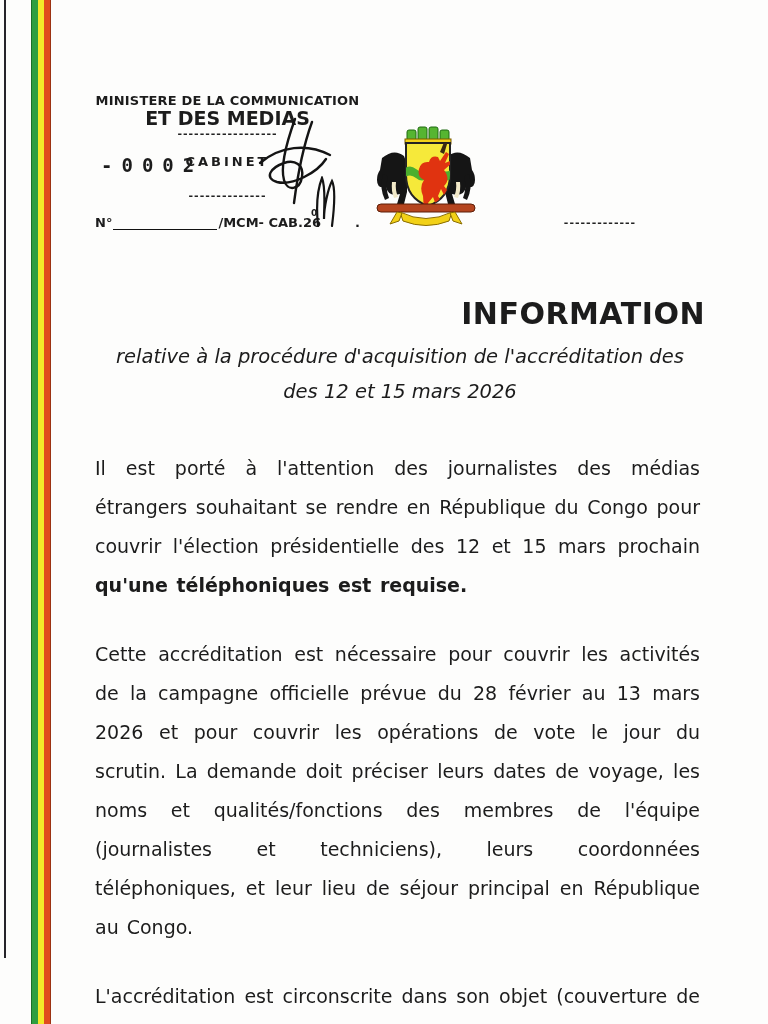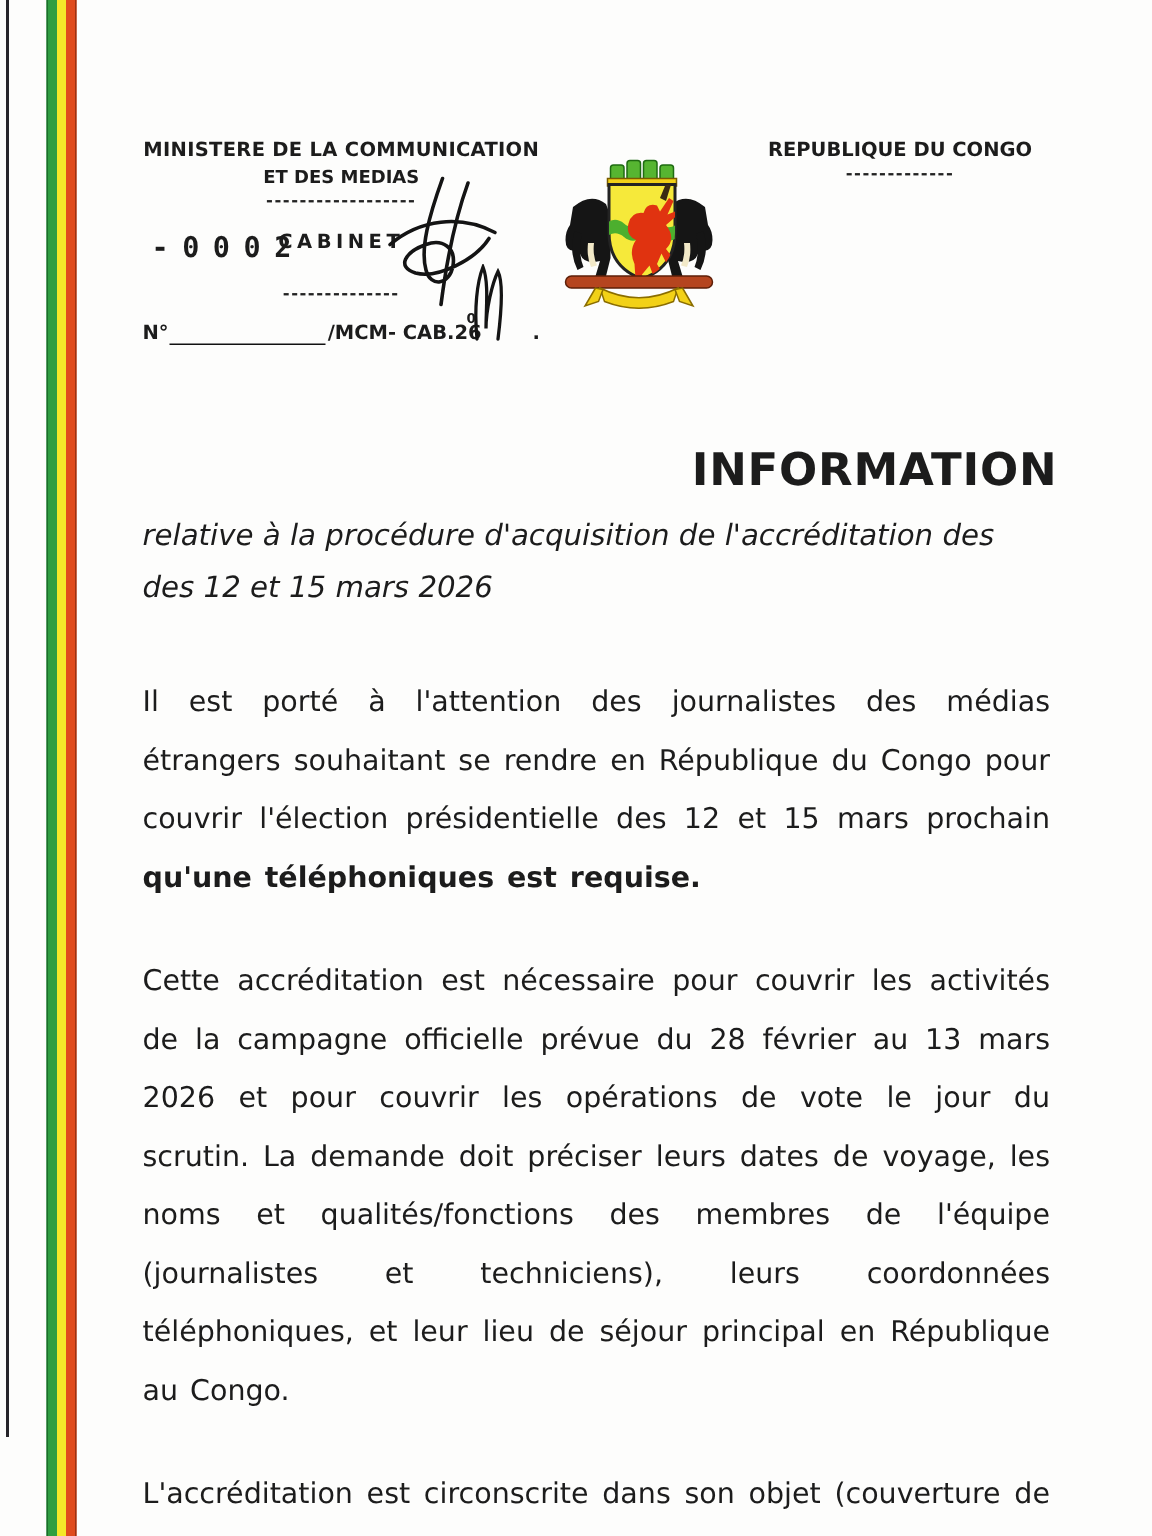--- a/index.html
+++ b/index.html
@@ -12,24 +12,24 @@
   .edge-line{position:absolute;left:4px;top:0;width:2px;height:958px;background:#26242a;}
   
   .flag-ribbon{position:absolute;left:31px;top:0;width:20px;height:1024px;display:flex;}
   .flag-ribbon .s1{flex:1;background:#2f9e41;border-left:1px solid #1c6e2a;}
   .flag-ribbon .s2{flex:1;background:#f4e829;}
   .flag-ribbon .s3{flex:1;background:#e04b1d;border-right:1px solid #9c3212;}
 
   .page-content{position:absolute;left:95px;top:0;width:610px;}
 
   
-  .doc-header{display:flex;align-items:flex-start;margin-top:92px;}
+  .doc-header{display:flex;align-items:flex-end;margin-top:92px;}
   .hdr-left{width:265px;text-align:center;position:relative;font-weight:bold;}
   .hdr-left .l1{font-size:13px;letter-spacing:.2px;line-height:17px;}
-  .hdr-left .l2{font-size:12px;line-height:18px;}
+  .hdr-left .l2{font-size:19px;line-height:18px;}
   .dashes{font-size:11px;font-weight:bold;letter-spacing:1px;line-height:14px;color:#222;}
   .hdr-left .cabinet{font-size:13px;letter-spacing:3px;line-height:18px;margin-top:12px;}
   .hdr-left .dash2{margin-top:18px;}
   .stamp{
     position:absolute;left:6px;top:62px;
     font-family:"DejaVu Sans Mono",monospace;font-size:19px;font-weight:bold;
     letter-spacing:9px;white-space:nowrap;
   }
   .ref-line{margin-top:12px;font-size:13px;font-weight:bold;display:flex;align-items:flex-end;text-align:left;white-space:nowrap;}
   .ref-underline{display:inline-block;width:108px;border-bottom:1.6px solid #111;height:12px;margin:0 1px;}
@@ -39,21 +39,21 @@
   .sub-digit{position:absolute;left:216px;top:116px;font-size:9px;font-weight:bold;}
 
   .hdr-emblem{width:120px;margin-left:6px;margin-top:10px;text-align:center;}
 
   .hdr-right{width:200px;margin-left:14px;text-align:center;}
   .hdr-right .l1{font-size:13px;font-weight:bold;line-height:17px;}
   .hdr-right .l2{font-size:13.5px;font-weight:600;line-height:21px;}
 
   
   .doc-title{margin-top:66px;text-align:right;font-size:30px;font-weight:bold;letter-spacing:.5px;}
-  .doc-subtitle{margin-top:8px;text-align:left;font-style:italic;font-size:19.5px;line-height:35px;font-weight:500;}
+  .doc-subtitle{margin-top:8px;text-align:center;font-style:italic;font-size:19.5px;line-height:35px;font-weight:500;}
 
   
   .doc-body{margin-top:40px;width:605px;}
   .body-par{margin:0 0 30px 0;font-size:19px;line-height:39px;text-align:justify;word-spacing:2px;}
   .body-par strong{font-weight:bold;}
 </style>
 </head>
 <body>
 
 <div class="edge-line"></div>
@@ -133,21 +133,20 @@
 
         <g fill="#f2d117" stroke="#8a6d00" stroke-width="1">
           <path d="M30 90 q26 13 52 0 l-3 9 q-23 9 -46 0 z"></path>
           <path d="M27 90 l-7 12 9 -3 3 -8 z"></path>
           <path d="M85 90 l7 12 -9 -3 -3 -8 z"></path>
         </g>
       </svg>
     </div>
 
     <div class="hdr-right">
-      <div class="l1">REPUBLIQUE DU CONGO</div>
       <div class="dashes">-------------</div>
     </div>
 
   </div>
 
   <div class="doc-title">INFORMATION</div>
 
   <div class="doc-subtitle">
     <div>relative à la procédure d'acquisition de l'accréditation des</div>
     <div>des 12 et 15 mars 2026</div>

